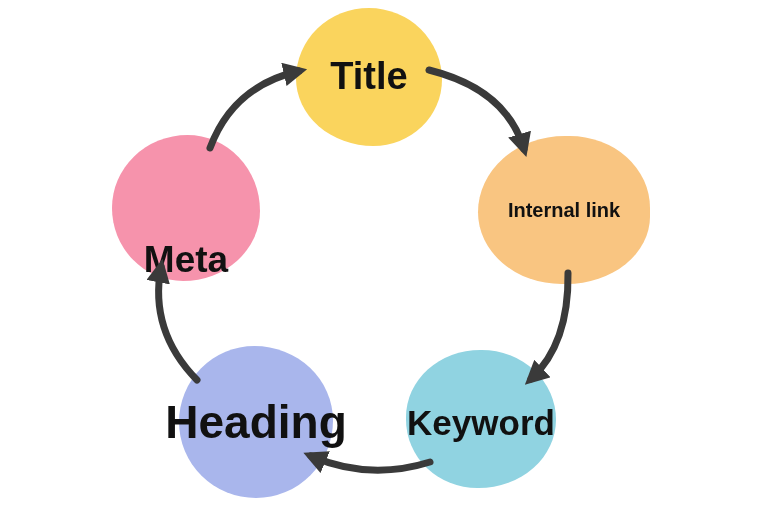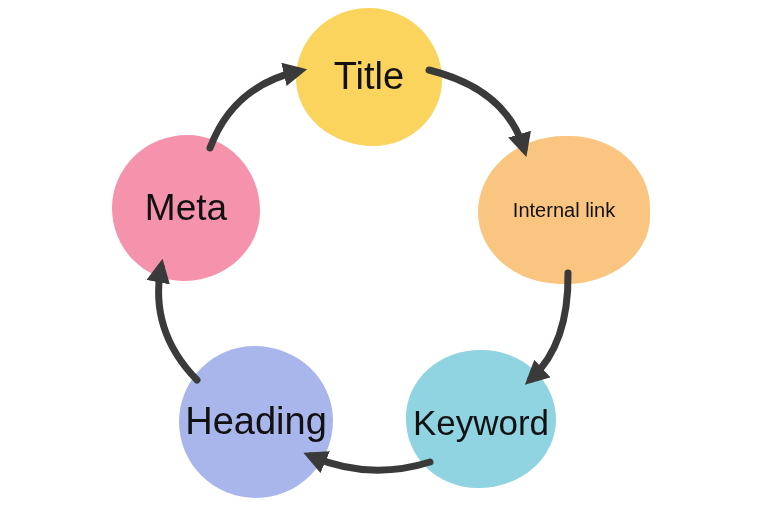--- a/index.html
+++ b/index.html
@@ -15,21 +15,21 @@
     background: #ffffff;
   }
   .node {
     position: absolute;
     display: flex;
     align-items: center;
     justify-content: center;
     text-align: center;
   }
   .label {
-    font-weight: 400;
+    font-weight: 700;
     color: inherit;
     white-space: nowrap;
     line-height: 1.1;
     letter-spacing: 0px;
   }
   .label.wrap {
     white-space: normal;
     width: 132px;
   }
   
@@ -39,21 +39,21 @@
                    border-radius: 52% 48% 50% 50% / 53% 50% 47% 50%; }
   .node-keyword  { left: 406px; top: 350px; width: 150px; height: 138px;
                    border-radius: 50% 50% 52% 48% / 49% 51% 50% 50%; }
   .node-heading  { left: 179px; top: 346px; width: 154px; height: 152px;
                    border-radius: 49% 51% 50% 50% / 50% 49% 51% 50%; }
   .node-meta     { left: 112px; top: 135px; width: 148px; height: 146px;
                    border-radius: 51% 49% 52% 48% / 50% 52% 48% 50%; }
   .node-title    .label { font-size: 38px; }
   .node-internal .label { font-size: 20px; }
   .node-keyword  .label { font-size: 35px; margin-top: 8px; }
-  .node-heading  .label { font-size: 38px; }
+  .node-heading  .label { font-size: 46px; }
   .node-meta     .label { font-size: 37px; }
   .arrows {
     position: absolute;
     left: 0; top: 0;
     width: 768px; height: 512px;
     pointer-events: none;
   }
 </style>
 </head>
 <body>
@@ -69,21 +69,21 @@
   </div>
 
   <div class="node node-keyword" style="background-color: rgb(144, 211, 225);">
     <span class="label">Keyword</span>
   </div>
 
   <div class="node node-heading" style="background-color: rgb(169, 182, 236);">
     <span class="label">Heading</span>
   </div>
 
-  <div class="node node-meta" style="background-color: rgb(246, 147, 172);">
+  <div class="node node-meta" style="background-color: rgb(246, 147, 172); align-items: flex-end;">
     <span class="label">Meta</span>
   </div>
 
   <svg class="arrows" viewBox="0 0 768 512" xmlns="http://www.w3.org/2000/svg" style="color: rgb(58, 58, 58);">
     <defs>
       <marker id="ah" viewBox="0 0 10 10" refX="6.5" refY="5" markerWidth="3.4" markerHeight="3.4" orient="auto" markerUnits="strokeWidth">
         <path d="M 0 0 L 10 5 L 0 10 z" fill="currentColor"></path>
       </marker>
     </defs>
     <path d="M 210 148 Q 233 86 299 71" fill="none" stroke="currentColor" stroke-width="7" stroke-linecap="round" marker-end="url(#ah)"></path>

